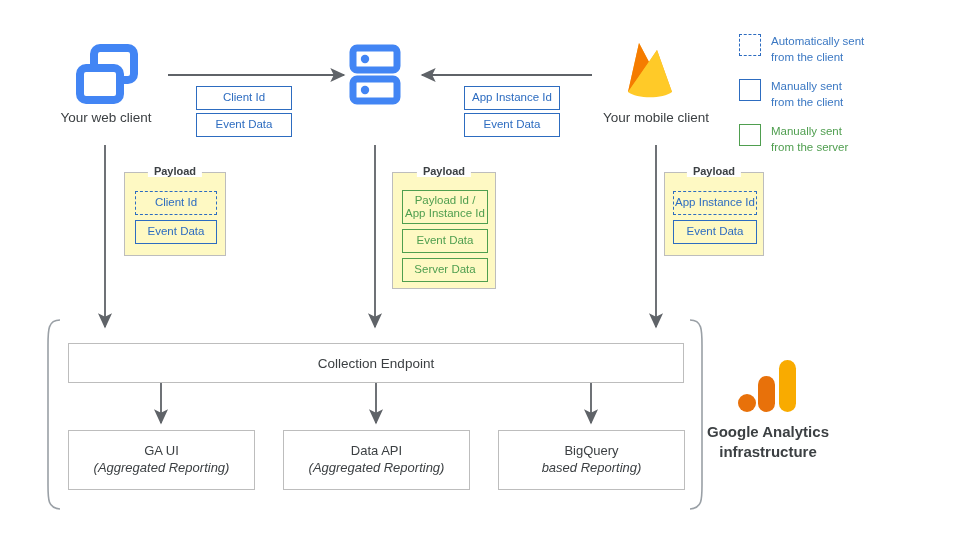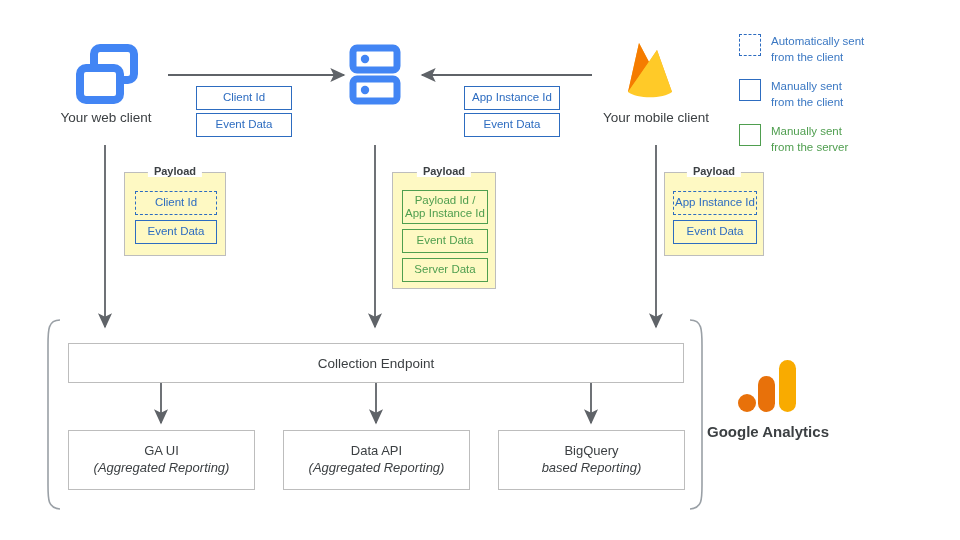--- a/index.html
+++ b/index.html
@@ -142,20 +142,21 @@
     <div class="sub">based Reporting)</div>
   </div>
 
   <svg class="abs" style="left:737px;top:358px;width:62px;height:58px;" viewBox="0 0 62 58">
     <rect x="42" y="2" width="17" height="52" rx="8.5" fill="#f9ab00"></rect>
     <rect x="21" y="18" width="17" height="36" rx="8.5" fill="#e8710a"></rect>
     <circle cx="10" cy="45" r="9" fill="#e8710a"></circle>
   </svg>
   <div class="abs ga-cap" style="left:690px;top:422px;width:156px;">
     <div>Google Analytics</div>
+    <div>infrastructure</div>
   </div>
 
   <div class="abs" style="left:739px;top:34px;">
     <div style="display:flex;align-items:flex-start;gap:10px;margin-bottom:14px;">
       <div class="lg-sw dashed"></div>
       <div class="lg-txt blue">
         <div>Automatically sent</div>
         <div>from the client</div>
       </div>
     </div>

